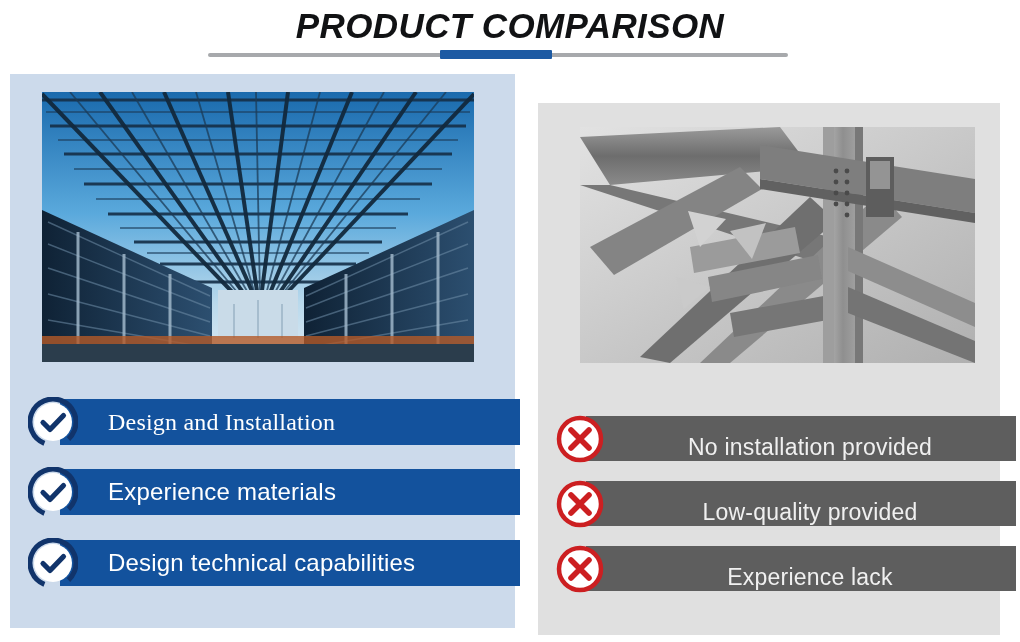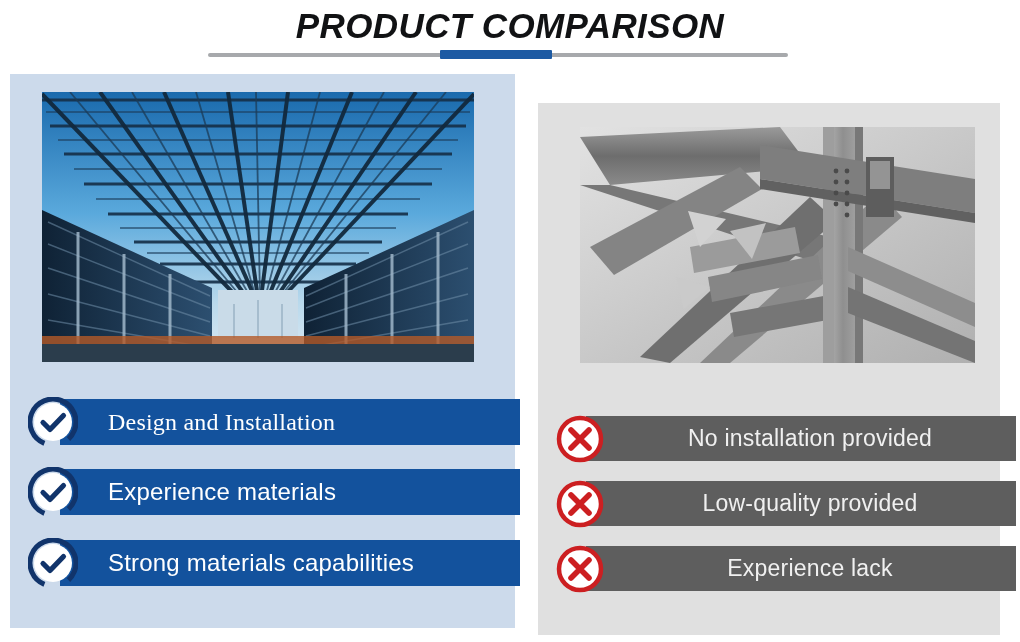--- a/index.html
+++ b/index.html
@@ -95,21 +95,21 @@
   .con-row {
     position: absolute;
     left: 556px;
     height: 48px;
   }
   .con-bar {
     position: absolute;
     left: 30px; top: 1px;
     height: 45px;
     background: #5e5e5e;
-    display: flex; align-items: center; justify-content: center;
+    display: flex; align-items: flex-end; justify-content: center;
   }
   .con-label {
     color: #f0f0f0;
     font-size: 23px;
     white-space: nowrap;
     padding-left: 28px;
     padding-right: 10px;
     letter-spacing: 0.2px;
   }
   .icon-x {
@@ -241,21 +241,21 @@
       <svg viewBox="0 0 50 50">
         <circle cx="25" cy="25" r="23" fill="none" stroke="#11346b" stroke-width="5" stroke-dasharray="118 27" transform="rotate(112 25 25)"></circle>
         <circle cx="25" cy="25" r="19" fill="#ffffff"></circle>
         <path d="M15 25.5 L22 32.5 L35.5 18.5" fill="none" stroke="#11346b" stroke-width="5.2" stroke-linecap="round" stroke-linejoin="round"></path>
       </svg>
     </span>
   </div>
 
   <div class="feat-row" style="top:538px;">
     <div class="feat-bar" style="width:460px;">
-      <span class="feat-label">Strong materials capabilities</span>
+      <span class="feat-label">Design technical capabilities</span>
     </div>
     <span class="icon-check">
       <svg viewBox="0 0 50 50">
         <circle cx="25" cy="25" r="23" fill="none" stroke="#11346b" stroke-width="5" stroke-dasharray="118 27" transform="rotate(112 25 25)"></circle>
         <circle cx="25" cy="25" r="19" fill="#ffffff"></circle>
         <path d="M15 25.5 L22 32.5 L35.5 18.5" fill="none" stroke="#11346b" stroke-width="5.2" stroke-linecap="round" stroke-linejoin="round"></path>
       </svg>
     </span>
   </div>
 

